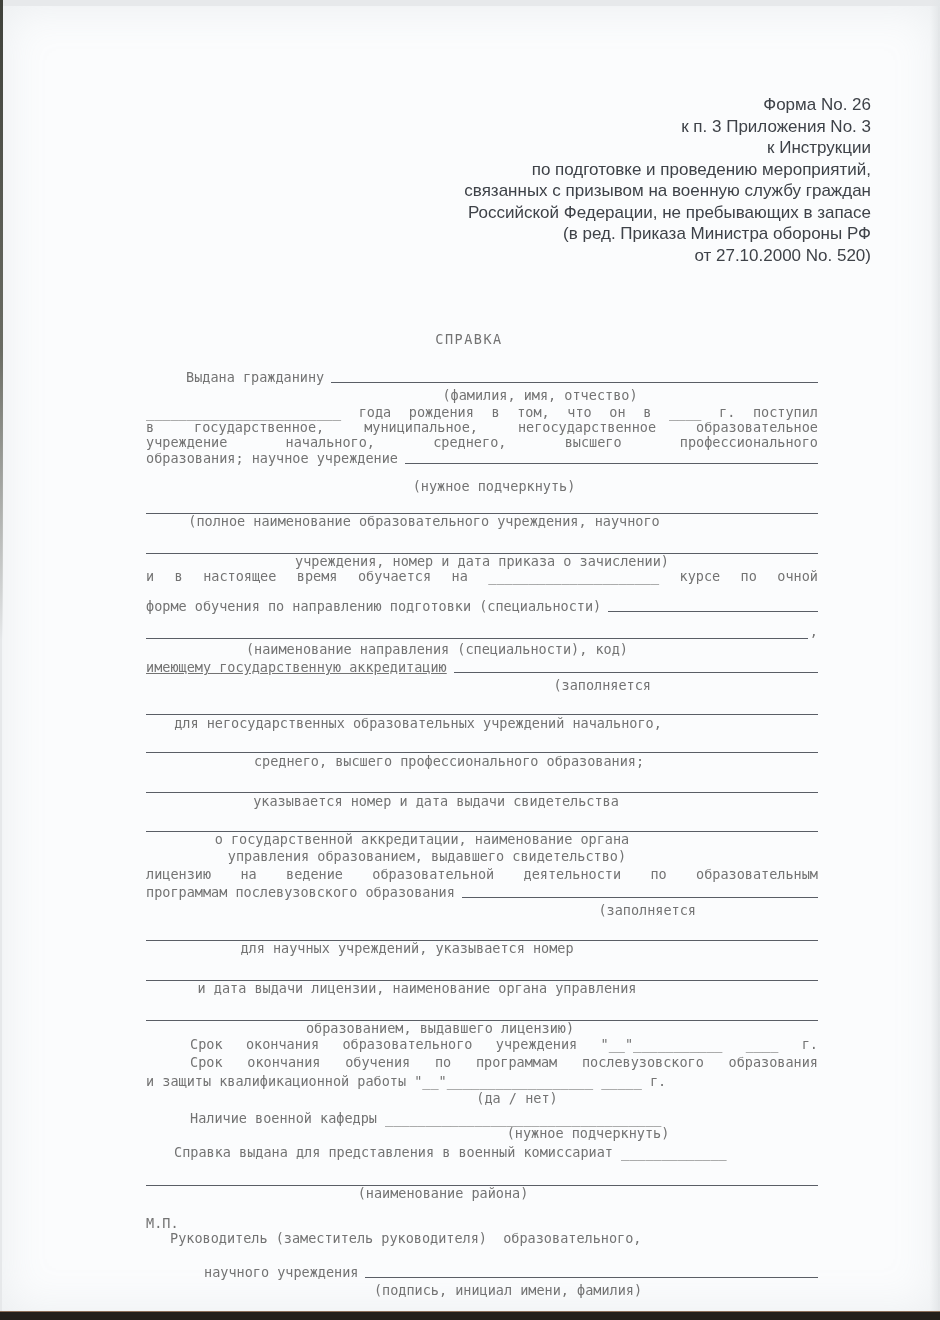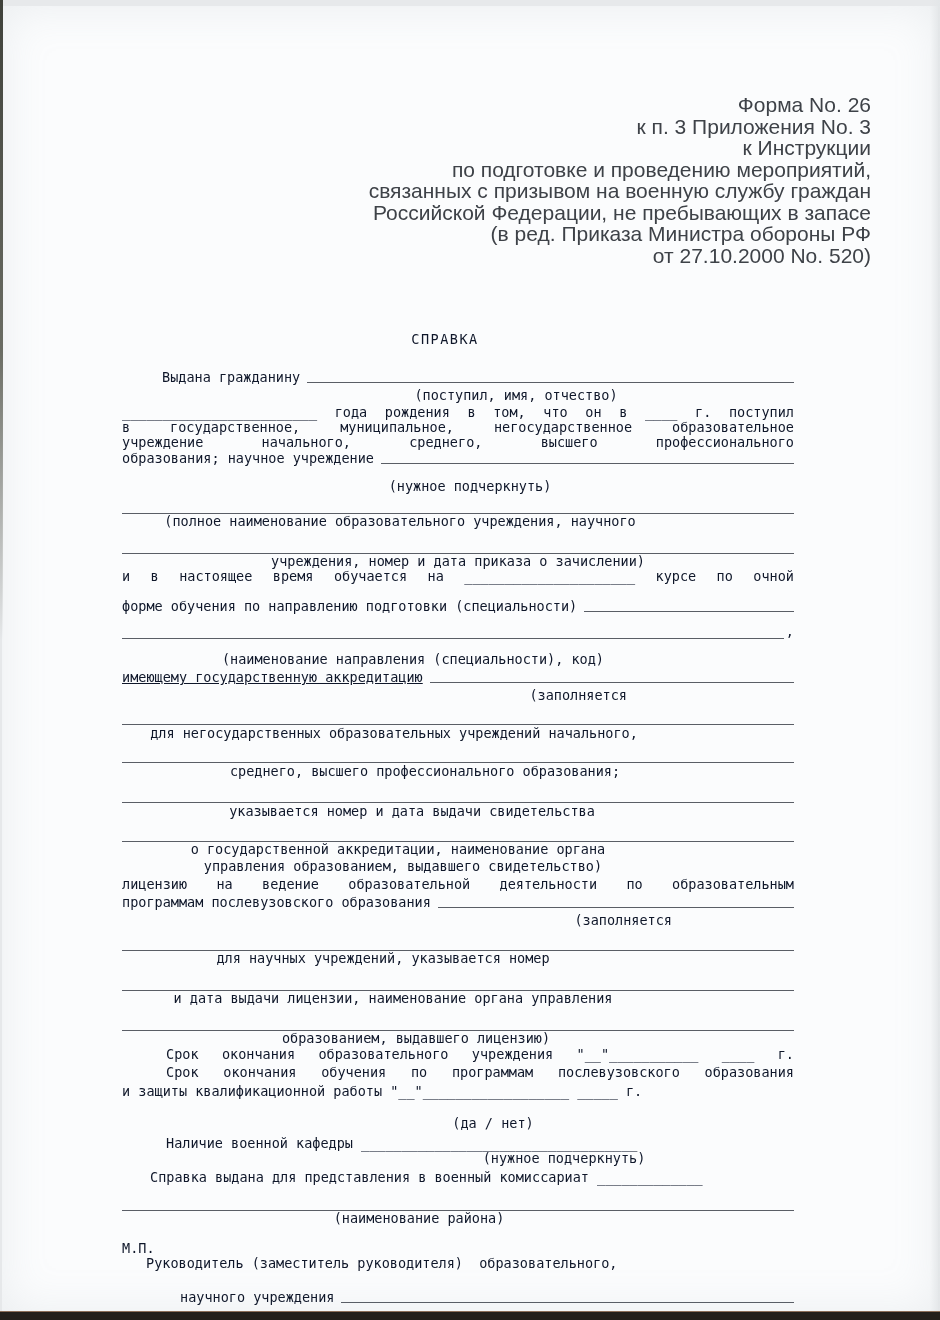--- a/index.html
+++ b/index.html
@@ -9,24 +9,24 @@
          box-shadow:inset 0 0 45px rgba(160,170,180,.18);}
   .edge-left{position:absolute;left:0;top:0;width:3px;height:640px;
              background:linear-gradient(#3f413a,#6b6d64 55%,rgba(107,109,100,0));}
   .edge-bottom{position:absolute;left:0;bottom:0;width:100%;height:8px;background:#241f1b;
                border-top:1px solid #8d6e59;}
   .edge-right{position:absolute;right:0;top:0;width:10px;height:100%;
               background:linear-gradient(to left,#e3e6e8,rgba(227,230,232,0));}
   .edge-top{position:absolute;left:0;top:0;width:100%;height:6px;background:#e7e9eb;}
 
   .header-note{position:absolute;right:69px;top:94px;text-align:right;
-               font-family:"Liberation Sans",sans-serif;font-size:21px;line-height:21.5px;
+               font-family:"Liberation Sans",sans-serif;font-size:17px;line-height:21.5px;
                color:#3e4248;}
-  .form-body{position:absolute;left:122px;top:332px;width:672px;
-             font-size:13.5px;line-height:15px;color:#0f172a;}
+  .form-body{position:absolute;left:146px;top:332px;width:672px;
+             font-size:13.5px;line-height:15px;color:#737373;}
   .ln{min-height:15px;}
   .title{text-align:center;letter-spacing:1.5px;position:relative;left:-13px;}
   .just{text-align:justify;text-align-last:justify;}
   .text{white-space:pre;}
   .cap{text-align:center;position:relative;}
   .capr{text-align:right;}
   .fill{display:flex;align-items:flex-end;}
   .fill .pre{white-space:pre;}
   .blank{flex:1 1 auto;border-bottom:1.5px solid #5a5e66;margin:0 0 2px 7px;height:13px;}
   .rule{display:flex;align-items:flex-end;height:12px;}
@@ -54,21 +54,21 @@
       <div>Российской Федерации, не пребывающих в запасе</div>
       <div>(в ред. Приказа Министра обороны РФ</div>
       <div>от 27.10.2000 No. 520)</div>
     </div>
   <div class="form-body">
       <div class="ln title">СПРАВКА</div>
       <div class="ln fill" style="margin-top: 22px; padding-left: 40px;">
         <span class="pre">Выдана гражданину</span>
         <span class="blank"></span>
       </div>
-      <div class="ln cap" style="margin-top: 3px; left: 58px;">(поступил, имя, отчество)</div>
+      <div class="ln cap" style="margin-top: 3px; left: 58px;">(фамилия, имя, отчество)</div>
       <div class="ln just" style="margin-top: 2px;">________________________ года рождения в том, что он в ____ г. поступил</div>
       <div class="ln just">в государственное, муниципальное, негосударственное образовательное</div>
       <div class="ln just">учреждение начального, среднего, высшего профессионального</div>
       <div class="ln fill">
         <span class="pre">образования; научное учреждение</span>
         <span class="blank"></span>
       </div>
       <div class="ln cap" style="margin-top: 13px; left: 12px;">(нужное подчеркнуть)</div>
       <div class="ln rule" style="margin-top: 5px;">
         <span class="blank"></span>
@@ -80,21 +80,21 @@
       <div class="ln cap">учреждения, номер и дата приказа о зачислении)</div>
       <div class="ln just">и в настоящее время обучается на _____________________ курсе по очной</div>
       <div class="ln fill" style="margin-top: 14px; justify-content: space-between;">
         <span class="pre">форме обучения по направлению подготовки (специальности)</span>
         <span class="blank"></span>
       </div>
       <div class="ln rule" style="margin-top: 10px;">
         <span class="blank"></span>
         <span class="post">,</span>
       </div>
-      <div class="ln cap" style="margin-top: 13px; left: -45px;">(наименование направления (специальности), код)</div>
+      <div class="ln cap" style="margin-top: 3px; left: -45px;">(наименование направления (специальности), код)</div>
       <div class="ln fill" style="margin-top: 2px; text-decoration: underline;">
         <span class="pre">имеющему государственную аккредитацию</span>
         <span class="blank"></span>
       </div>
       <div class="ln capr" style="margin-top: 3px; padding-right: 167px;">(заполняется</div>
       <div class="ln rule" style="margin-top: 7px;">
         <span class="blank"></span>
       </div>
       <div class="ln cap" style="margin-top: 1px; left: -64px;">для негосударственных образовательных учреждений начального,</div>
       <div class="ln rule" style="margin-top: 7px;">
@@ -124,27 +124,28 @@
         <span class="blank"></span>
       </div>
       <div class="ln cap" style="left: -65px;">и дата выдачи лицензии, наименование органа управления</div>
       <div class="ln rule" style="margin-top: 10px;">
         <span class="blank"></span>
       </div>
       <div class="ln cap" style="left: -42px;">образованием, выдавшего лицензию)</div>
       <div class="ln just" style="margin-top: 1px; padding-left: 44px;">Срок окончания образовательного учреждения "__"___________ ____ г.</div>
       <div class="ln just" style="margin-top: 3px; padding-left: 44px;">Срок окончания обучения по программам послевузовского образования</div>
       <div class="ln text" style="margin-top: 4px;">и защиты квалификационной работы "__"__________________ _____ г.</div>
-      <div class="ln cap" style="margin-top: 17px; left: 35px;">(да / нет)</div>
+      <div class="ln cap" style="margin-top: 2px; left: 35px;">(да / нет)</div>
       <div class="ln text" style="margin-top: 5px; padding-left: 44px;">Наличие военной кафедры __________________________________</div>
       <div class="ln cap" style="left: 106px;">(нужное подчеркнуть)</div>
       <div class="ln text" style="margin-top: 4px; padding-left: 28px;">Справка выдана для представления в военный комиссариат _____________</div>
       <div class="ln rule" style="margin-top: 11px;">
         <span class="blank"></span>
       </div>
       <div class="ln cap" style="left: -39px;">(наименование района)</div>
       <div class="ln mp" style="margin-top: 15px; flex-direction: column;"><span>М.П.</span><span class="mp-text">Руководитель (заместитель руководителя)  образовательного,</span></div>
       <div class="ln fill" style="margin-top: 18px; padding-left: 58px;">
         <span class="pre">научного учреждения</span>
         <span class="blank"></span>
       </div>
+      <div class="ln cap" style="margin-top: 3px; left: 26px;">(подпись, инициал имени, фамилия)</div>
     </div>
 </div>
 
 </body></html>

